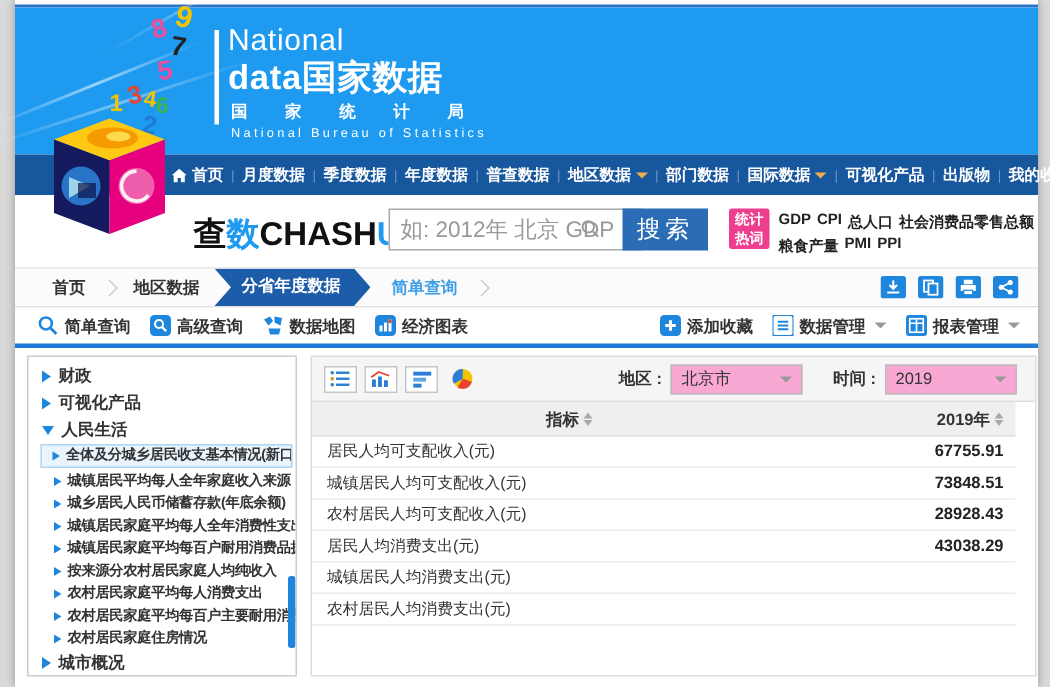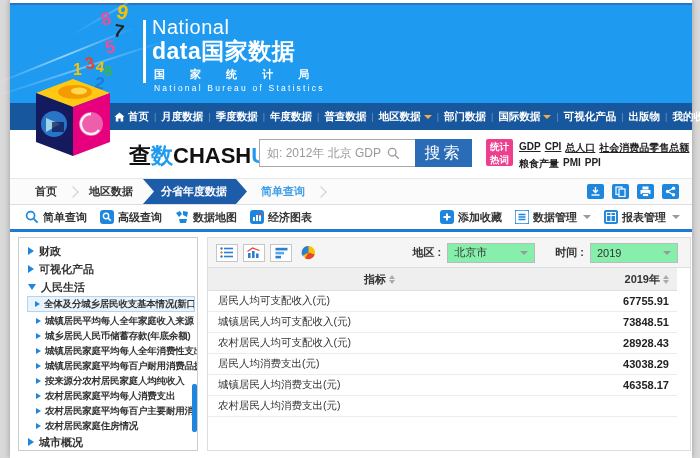--- a/index.html
+++ b/index.html
@@ -33,27 +33,27 @@
   
   .nav{position:absolute;left:0;top:103px;width:100%;height:27px;background:#17579d;display:flex;align-items:center;padding-left:104px;box-sizing:border-box;white-space:nowrap;}
   .nav .it{color:#fff;font-size:10.5px;font-weight:600;display:inline-flex;align-items:center;cursor:pointer;}
   .nav .sep{color:#6d96c6;font-size:9px;margin:0 5px;}
   .homeic{margin-right:3px;display:inline-flex;}
   .navcaret{width:0;height:0;border-left:4px solid transparent;border-right:4px solid transparent;border-top:4px solid #f0ad4e;margin-left:3px;}
 
   
   .srch{position:absolute;left:0;top:130px;width:100%;height:48px;background:#fff;}
   .chalogo{position:absolute;left:119px;top:11px;font-size:22px;font-weight:800;letter-spacing:0;}
-  .sinput{position:absolute;left:249px;top:9px;width:142px;height:26px;border:1px solid #a9a9a9;font-size:12px;color:#333;padding:0 18px 0 7px;outline:none;font-family:"Liberation Sans",sans-serif;}
+  .sinput{position:absolute;left:249px;top:9px;width:142px;height:26px;border:1px solid #a9a9a9;font-size:15px;color:#333;padding:0 18px 0 7px;outline:none;font-family:"Liberation Sans",sans-serif;}
   .sinput::placeholder{color:#999;}
   .mag{position:absolute;left:377px;top:16px;}
   .sbtn{position:absolute;left:405px;top:9px;width:57px;height:28px;background:#2a6cb5;color:#fff;border:none;font-size:16px;letter-spacing:3px;cursor:pointer;font-family:"Liberation Sans",sans-serif;}
   .hotbadge{position:absolute;left:476px;top:9px;width:27px;height:27px;background:#ee3f8e;color:#fff;font-size:9.5px;font-weight:700;text-align:center;line-height:13px;border-radius:2px;padding-top:1px;box-sizing:border-box;}
   .hotrow{position:absolute;left:509px;display:flex;gap:4px;font-size:10px;font-weight:700;color:#222;white-space:nowrap;}
-  .hot1{top:11px;text-decoration:underline;}
+  .hot1{top:11px;}
   .hot2{top:27px;}
   .hotrow span{cursor:pointer;}
 
   
   .bc{position:absolute;left:0;top:178px;width:100%;height:27px;background:#fbfbfb;border-top:1px solid #e8e8e8;border-bottom:1px solid #ddd;box-sizing:border-box;display:flex;align-items:center;}
   .bc .crumb{font-size:11px;color:#333;font-weight:600;cursor:pointer;}
   .chev{width:7px;height:7px;border-top:1px solid #ccc;border-right:1px solid #ccc;transform:rotate(45deg);margin:0 12px;}
   .bctab{height:25px;line-height:25px;background:#1d5ca8;color:#fff;font-size:11px;font-weight:600;padding:0 20px 0 18px;margin-left:10px;clip-path:polygon(0 0,calc(100% - 11px) 0,100% 50%,calc(100% - 11px) 100%,0 100%,11px 50%);cursor:pointer;}
   .bccur{margin-left:14px;font-size:11px;font-weight:600;color:#3f9fe8;cursor:pointer;}
   .bcicons{margin-left:auto;margin-right:13px;display:flex;gap:8px;}
@@ -77,21 +77,21 @@
   .child .tri{border-top-width:3px;border-bottom-width:3px;border-left-width:5px;margin-right:4px;}
   .child.sel{height:16px;line-height:16px;background:#e9f4fd;border:1px solid #aed5f2;margin:0 2px 1px 8px;padding-left:7px;box-sizing:border-box;}
   .sthumb{position:absolute;right:0;top:146px;width:5px;height:48px;background:#1f86dd;border-radius:2px;cursor:pointer;}
 
   .mainp{position:absolute;left:197px;top:5px;width:484px;height:214px;border:1px solid #ddd;background:#fff;box-sizing:border-box;}
   .ibar{height:30px;background:#f5f5f5;border-bottom:1px solid #ddd;display:flex;align-items:center;padding:0 12px 0 8px;box-sizing:border-box;}
   .vbtn{width:22px;height:18px;border:1px solid #c6c6c6;background:#fff;display:flex;align-items:center;justify-content:center;margin-right:5px;cursor:pointer;box-sizing:border-box;}
   .vbtn.noborder{border:none;background:transparent;}
   .filters{margin-left:auto;display:flex;align-items:center;gap:6px;}
   .flabel{font-size:11px;font-weight:700;color:#333;}
-  .fsel{width:88px;height:20px;border:1px solid #bbb;background:#86efac;display:flex;align-items:center;justify-content:space-between;padding:0 6px;box-sizing:border-box;font-size:11px;color:#333;cursor:pointer;margin-right:14px;}
+  .fsel{width:88px;height:20px;border:1px solid #bbb;background:#f9a8d4;display:flex;align-items:center;justify-content:space-between;padding:0 6px;box-sizing:border-box;font-size:11px;color:#333;cursor:pointer;margin-right:14px;}
   .fsel:last-child{margin-right:0;}
   .tbl{margin:0 13px 0 0;}
   .thead{height:22px;background:#efefef;border-bottom:1px solid #ddd;display:flex;align-items:center;font-size:11px;font-weight:700;color:#333;}
   .thead .c1{flex:1;text-align:center;}
   .thead .c2{width:118px;text-align:right;padding-right:8px;}
   .sort{display:inline-flex;flex-direction:column;margin-left:3px;vertical-align:middle;gap:1px;}
   .sort i{display:block;width:0;height:0;border-left:3px solid transparent;border-right:3px solid transparent;}
   .sort .up{border-bottom:4px solid #aaa;}
   .sort .dn{border-top:4px solid #aaa;}
   .trow{height:20px;border-bottom:1px solid #ececec;display:flex;align-items:center;}
@@ -435,21 +435,20 @@
           <div class="trow">
               <span class="lab">农村居民人均可支配收入(元)</span>
               <span class="val">28928.43</span>
             </div>
           <div class="trow">
               <span class="lab">居民人均消费支出(元)</span>
               <span class="val">43038.29</span>
             </div>
           <div class="trow">
               <span class="lab">城镇居民人均消费支出(元)</span>
-              <span class="val">46358.17</span>
             </div>
           <div class="trow">
               <span class="lab">农村居民人均消费支出(元)</span>
             </div>
         </div>
       </div>
     </div>
 
   </div>
 </div>

